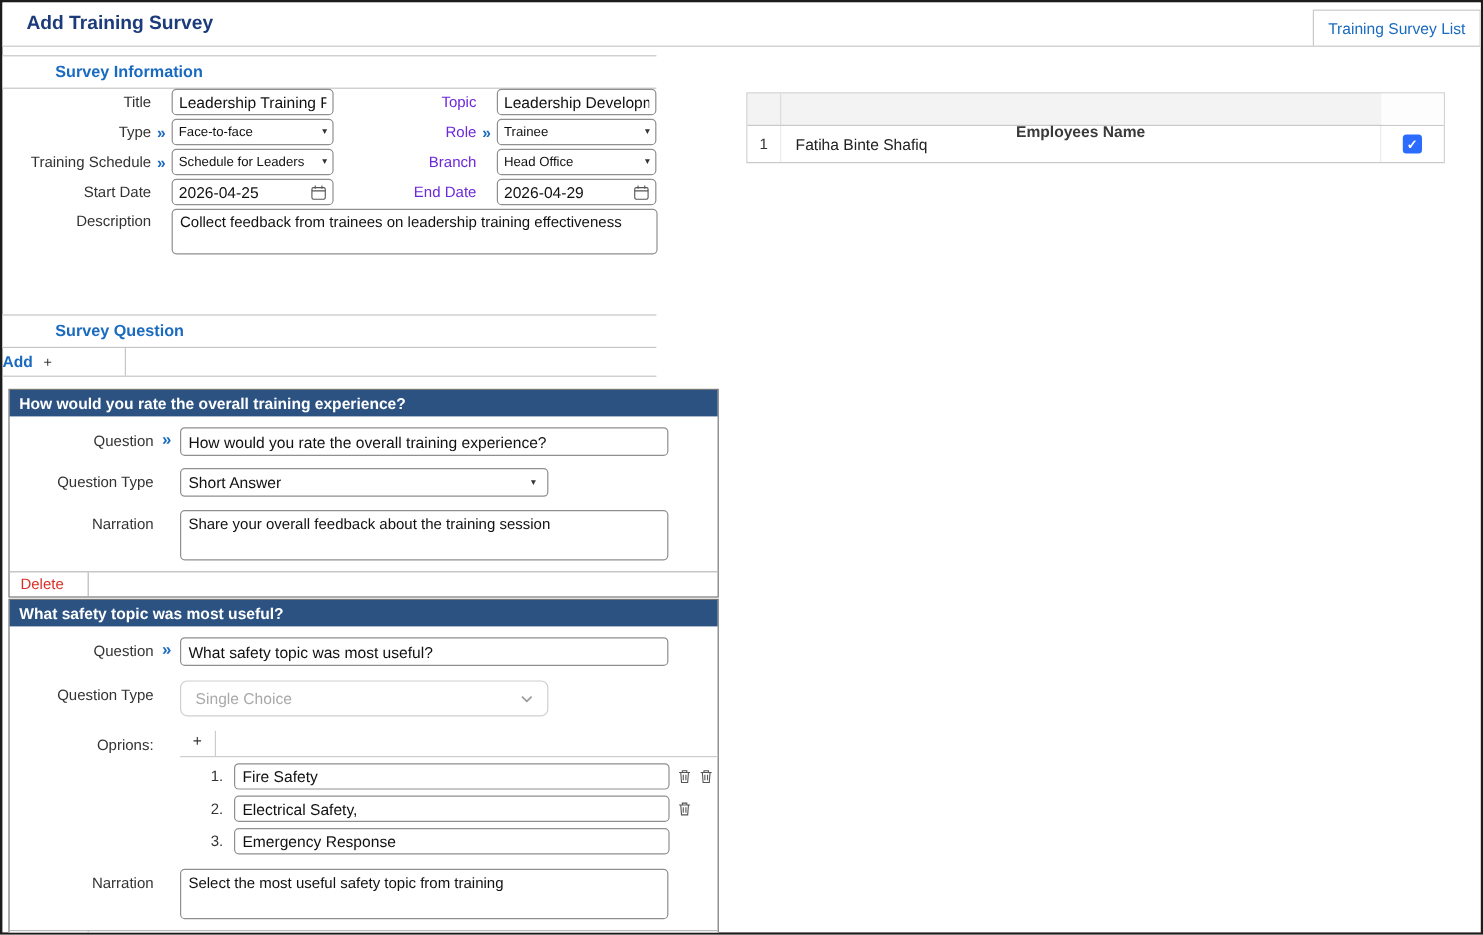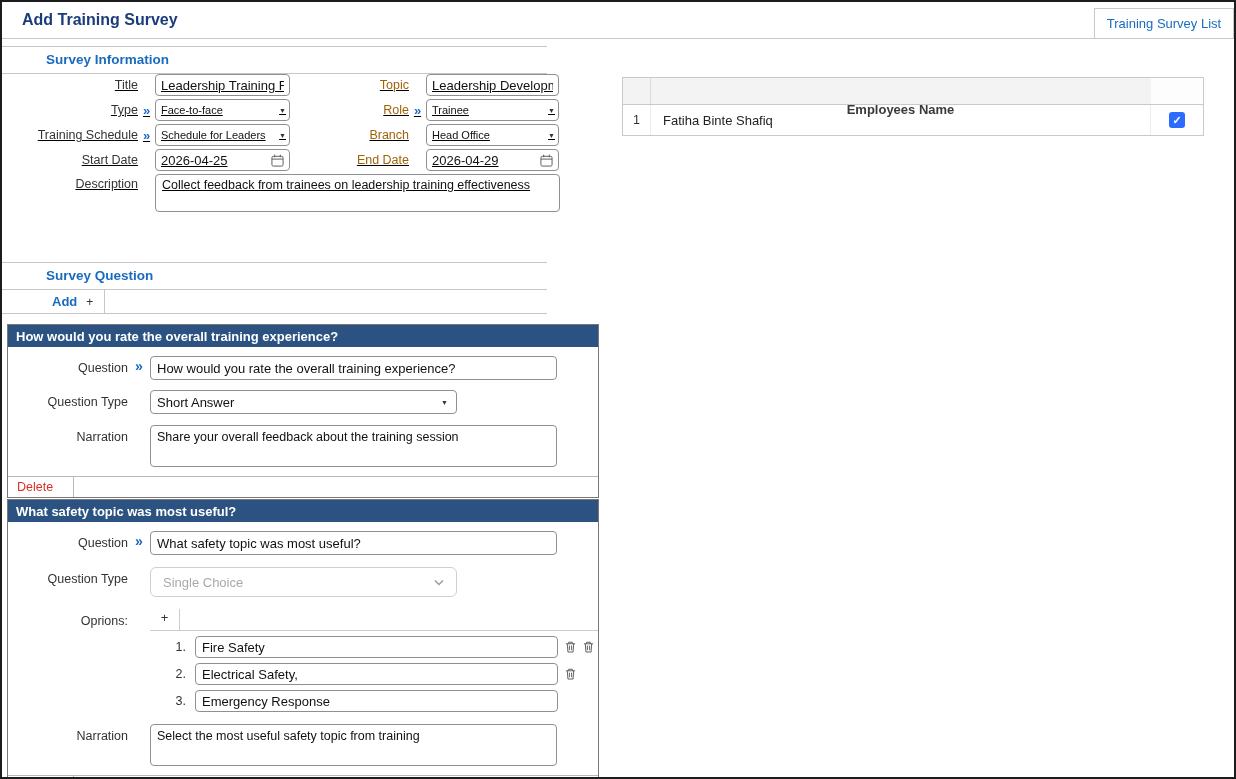--- a/index.html
+++ b/index.html
@@ -12,25 +12,25 @@
   .list-btn { position:absolute; right:0; top:6px; width:140px; height:31px; border:1px solid #c9c9c9; background:#fff;
               display:flex; align-items:center; justify-content:center; font-size:13px; color:#1a6bc0; cursor:pointer; }
 
   
   .section-head { position:absolute; left:0; width:545px; border-top:1px solid #c6c6c6; border-bottom:1px solid #c6c6c6;
                   padding:5px 0 6px 44px; font-size:13.5px; font-weight:bold; color:#1a6bc0; background:#fff; }
   .sec-info { top:44px; }
   .sec-quest { top:260px; }
 
   
-  .form { position:absolute; top:72px; left:16px; width:560px;text-decoration:underline; }
+  .form { position:absolute; top:72px; left:4px; width:560px; }
   .frow { display:flex; align-items:center; height:22px; margin-bottom:3px; }
   .frow.tall { height:40px; align-items:flex-start; }
   .flabel { width:120px; text-align:right; font-size:12.5px; color:#333; }
-  .flabel2 { width:119px; text-align:right; font-size:12.5px; color:#a16207; }
+  .flabel2 { width:119px; text-align:right; font-size:12.5px; color:#6d28d9; }
   .fmark { width:17px; text-align:center; font-size:13px; font-weight:bold; color:#1a6bc0; }
   .fmark.req::after { content:"\00BB"; }
   .finput { height:22px; border:1px solid #8f8f8f; border-radius:4px; font-size:13px; padding:0 5px; color:#111; background:#fff; outline:none; }
   .w135 { width:135px; }
   .w133 { width:133px; }
   .fselect { height:22px; border:1px solid #8f8f8f; border-radius:4px; background:#fff; display:flex; align-items:center;
              padding:0 3px 0 5px; cursor:pointer; }
   .sel-text { flex:1; font-size:11px; color:#111; white-space:nowrap; overflow:hidden; }
   .sel-arrow { font-size:7px; color:#333; margin-left:2px; flex:0 0 auto; }
   .sel-arrow::after { content:"\25BC"; }
@@ -47,21 +47,21 @@
   .emp-head .c3 { width:52px; background:#fdfdfd; }
   .emp-row { display:flex; height:30px; align-items:center; background:#fff; }
   .emp-row .c1 { width:28px; text-align:center; font-size:12.5px; color:#333; align-self:stretch; display:flex; align-items:center; justify-content:center; border-right:1px solid #ececec; }
   .emp-row .c2 { flex:1; font-size:13px; color:#222; padding-left:12px; align-self:stretch; display:flex; align-items:center; border-right:1px solid #ececec; }
   .emp-row .c3 { width:52px; display:flex; align-items:center; justify-content:center; }
   .cbx { width:16px; height:16px; border-radius:3px; background:#2b6cff; display:flex; align-items:center; justify-content:center; color:#fff; font-size:11px; font-weight:bold; cursor:pointer; }
   .cbx::after { content:"\2713"; }
 
   
   .add-row { position:absolute; top:288px; left:0; width:545px; height:24px; border-bottom:1px solid #c6c6c6; display:flex; }
-  .add-cell { width:103px; border-right:1px solid #c6c6c6; display:flex; align-items:center; padding-left:50px; gap:9px; cursor:pointer; }
+  .add-cell { width:103px; border-right:1px solid #c6c6c6; display:flex; align-items:center; gap:9px; cursor:pointer; }
   .add-label { font-size:13px; font-weight:bold; color:#1a6bc0; }
   .add-plus { font-size:12px; color:#333; }
 
   
   .qcard { position:absolute; left:5px; width:592px; border:1px solid #777; background:#fff; }
   .card1 { top:322px; }
   .card2 { top:497px; }
   .qcard-head { height:22px; background:#2c5282; color:#fff; font-size:13px; font-weight:bold; display:flex; align-items:center; padding-left:8px; }
   .qbody { padding-top:9px; }
   .qrow { display:flex; }

